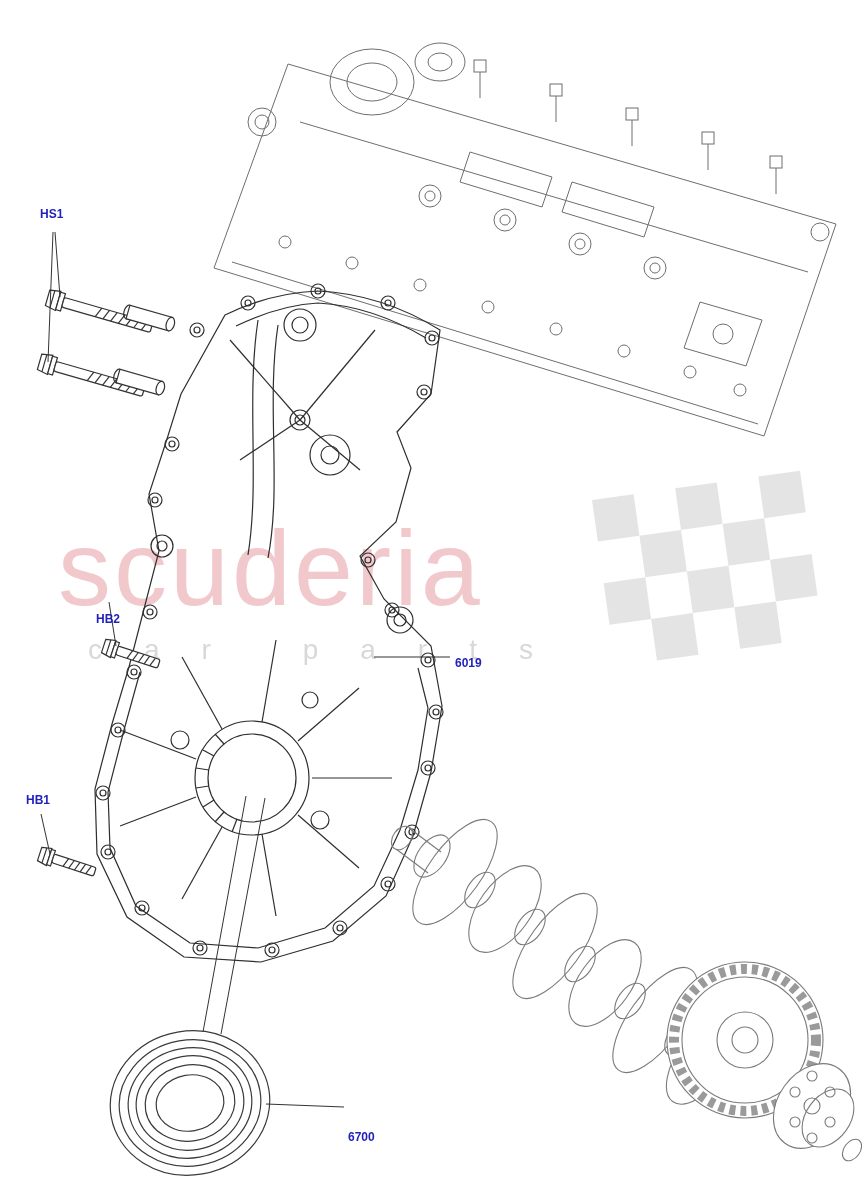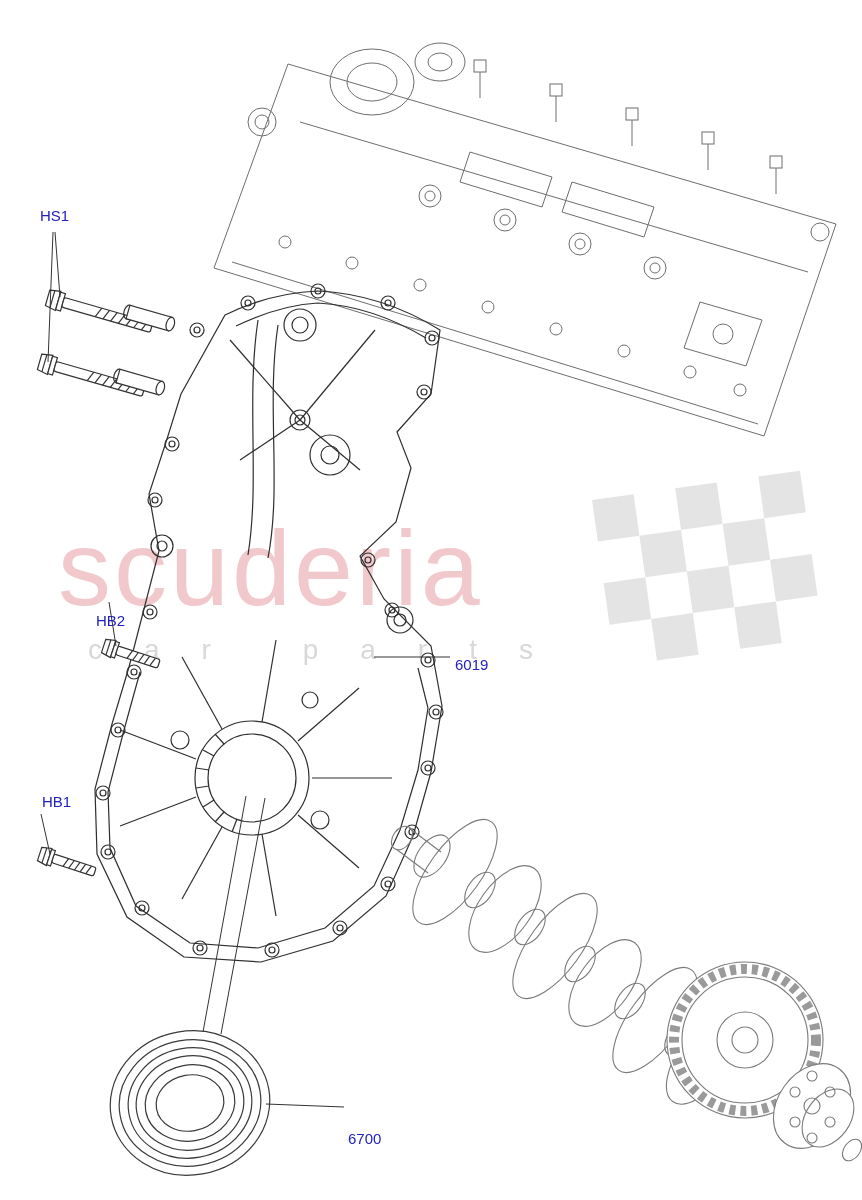--- a/index.html
+++ b/index.html
@@ -14,21 +14,21 @@
   .watermark-subtitle {
     position:absolute; left:88px; top:634px; z-index:0;
     font-size:28px; letter-spacing:42px;
     color:var(--watermark_subtitle,#d8d8d8);
   }
 
   svg.drawing { position:absolute; left:0; top:0; z-index:1; }
 
   .callout {
     position:absolute; z-index:2;
-    color:var(--label,#2222bb); font-size:15px; font-weight:400;
+    color:var(--label,#2222bb); font-size:12px; font-weight:700;
     cursor:pointer; white-space:nowrap;
   }
 
   .checker rect { fill:var(--checker,#e4e4e4); }
   .cover-light { stroke:#6e6e6e; stroke-width:1; fill:none; }
   .cover-dark  { stroke:#2e2e2e; stroke-width:1.2; fill:none; }
   .crank       { stroke:#7a7a7a; stroke-width:1.1; fill:none; }
   .teeth       { stroke:#9a9a9a; }
   .seal-rings  { stroke:#3a3a3a; stroke-width:1.2; fill:none; }
   .bolts       { stroke:#333333; stroke-width:1.2; fill:none; }
@@ -291,17 +291,17 @@
       <line x1="41" y1="814" x2="50" y2="854"></line>
       <line x1="450" y1="657" x2="374" y2="657"></line>
       <line x1="344" y1="1107" x2="266" y2="1104"></line>
       <line x1="246" y1="796" x2="203" y2="1032"></line>
       <line x1="265" y1="798" x2="221" y2="1034"></line>
     </g>
   </svg>
 
   <div class="callout" style="left:40px; top:207px;">HS1</div>
   <div class="callout" style="left:96px; top:581px;margin-top:31px;">HB2</div>
-  <div class="callout" style="left:42px; top:793px;">HB1</div>
+  <div class="callout" style="left:26px; top:793px;">HB1</div>
   <div class="callout" style="left:455px; top:612px;margin-top:44px;">6019</div>
   <div class="callout" style="left:348px; top:1098px;margin-top:32px;">6700</div>
 
 </div>
 
 </body></html>

